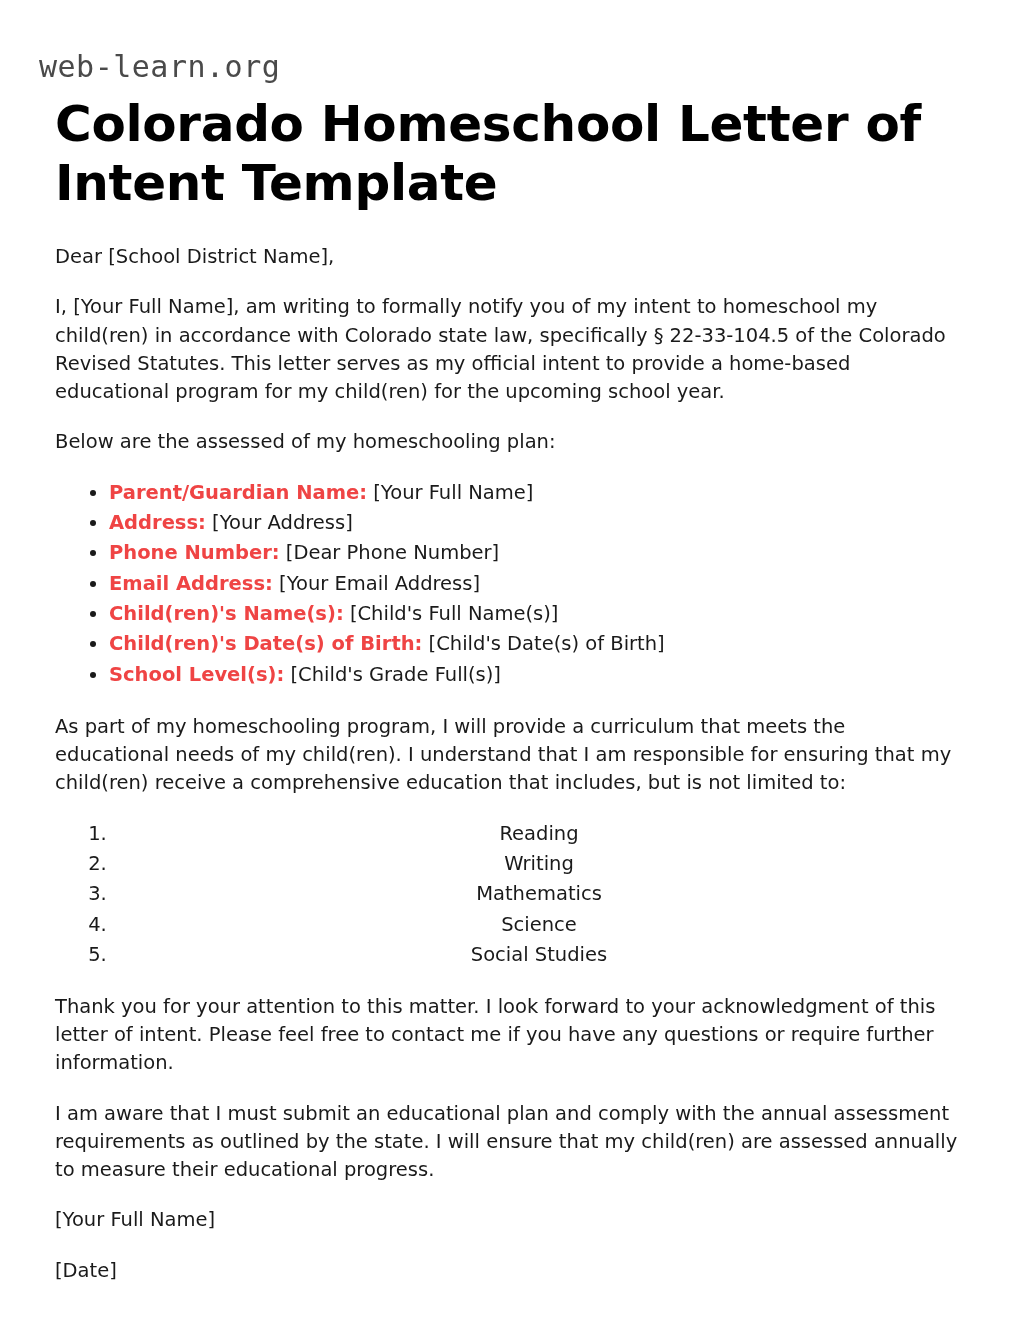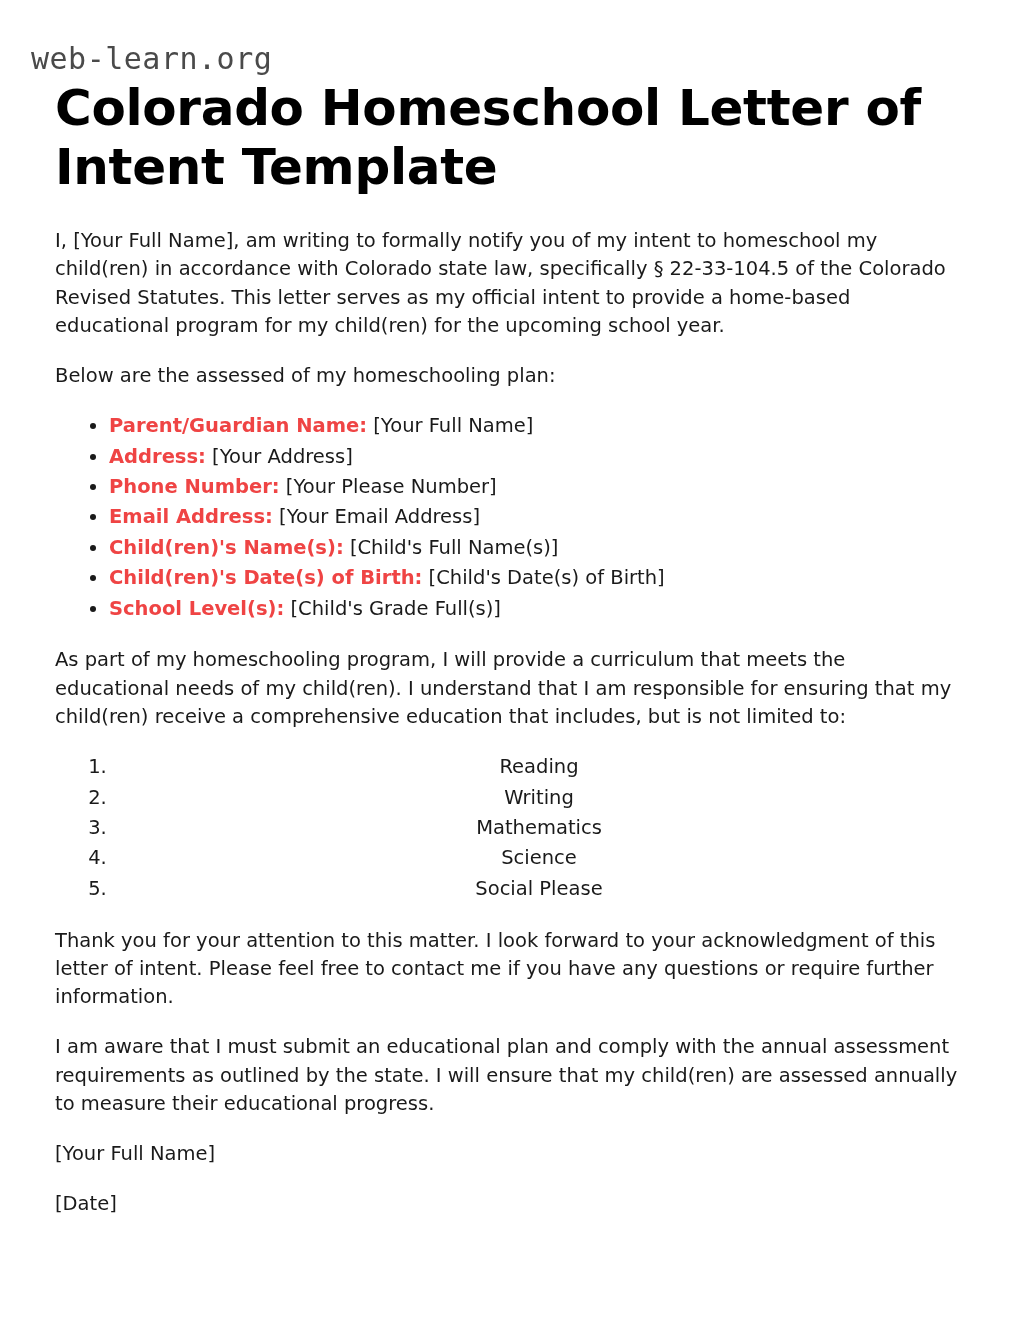--- a/index.html
+++ b/index.html
@@ -18,21 +18,21 @@
     font-family: "DejaVu Sans", "Liberation Sans", sans-serif;
     color: #1a1a1a;
     overflow: hidden;
   }
   .site-brand {
     font-family: "DejaVu Sans Mono", "Liberation Mono", monospace;
     font-size: 30px;
     font-weight: 400;
     color: #4a4a4a;
     letter-spacing: 0.5px;
-    margin: 0;
+    margin: 8px;
     padding: 42px 0 0 31px;
     line-height: 1.1;
   }
   .doc-title {
     font-family: "DejaVu Sans", "Liberation Sans", sans-serif;
     font-size: 50px;
     font-weight: 700;
     color: #000000;
     line-height: 1.18;
     letter-spacing: -0.3px;
@@ -83,37 +83,38 @@
 <body>
 
 <div class="page">
 
   <div class="site-brand">web-learn.org</div>
 
   <h1 class="doc-title">Colorado Homeschool Letter of Intent Template</h1>
 
   <div class="letter-body">
 
+    <p>Dear [School District Name],</p>
 
     <p>I, [Your Full Name], am writing to formally notify you of my intent to homeschool my child(ren) in accordance with Colorado state law, specifically § 22-33-104.5 of the Colorado Revised Statutes. This letter serves as my official intent to provide a home-based educational program for my child(ren) for the upcoming school year.</p>
 
     <p>Below are the assessed of my homeschooling plan:</p>
 
     <ul class="detail-list">
       <li>
         <span class="lbl">Parent/Guardian Name:</span>
         <span>[Your Full Name]</span>
       </li>
       <li>
         <span class="lbl">Address:</span>
         <span>[Your Address]</span>
       </li>
       <li>
         <span class="lbl">Phone Number:</span>
-        <span>[Your Please Number]</span>
+        <span>[Dear Phone Number]</span>
       </li>
       <li>
         <span class="lbl">Email Address:</span>
         <span>[Your Email Address]</span>
       </li>
       <li>
         <span class="lbl">Child(ren)'s Name(s):</span>
         <span>[Child's Full Name(s)]</span>
       </li>
       <li>
@@ -126,21 +127,21 @@
       </li>
     </ul>
 
     <p>As part of my homeschooling program, I will provide a curriculum that meets the educational needs of my child(ren). I understand that I am responsible for ensuring that my child(ren) receive a comprehensive education that includes, but is not limited to:</p>
 
     <ol class="subject-list">
       <li>Reading</li>
       <li>Writing</li>
       <li>Mathematics</li>
       <li>Science</li>
-      <li>Social Please</li>
+      <li>Social Studies</li>
     </ol>
 
     <p>Thank you for your attention to this matter. I look forward to your acknowledgment of this letter of intent. Please feel free to contact me if you have any questions or require further information.</p>
 
     <p>I am aware that I must submit an educational plan and comply with the annual assessment requirements as outlined by the state. I will ensure that my child(ren) are assessed annually to measure their educational progress.</p>
 
 
     <p class="sig-line">[Your Full Name]</p>
 
     <p class="sig-line">[Date]</p>

